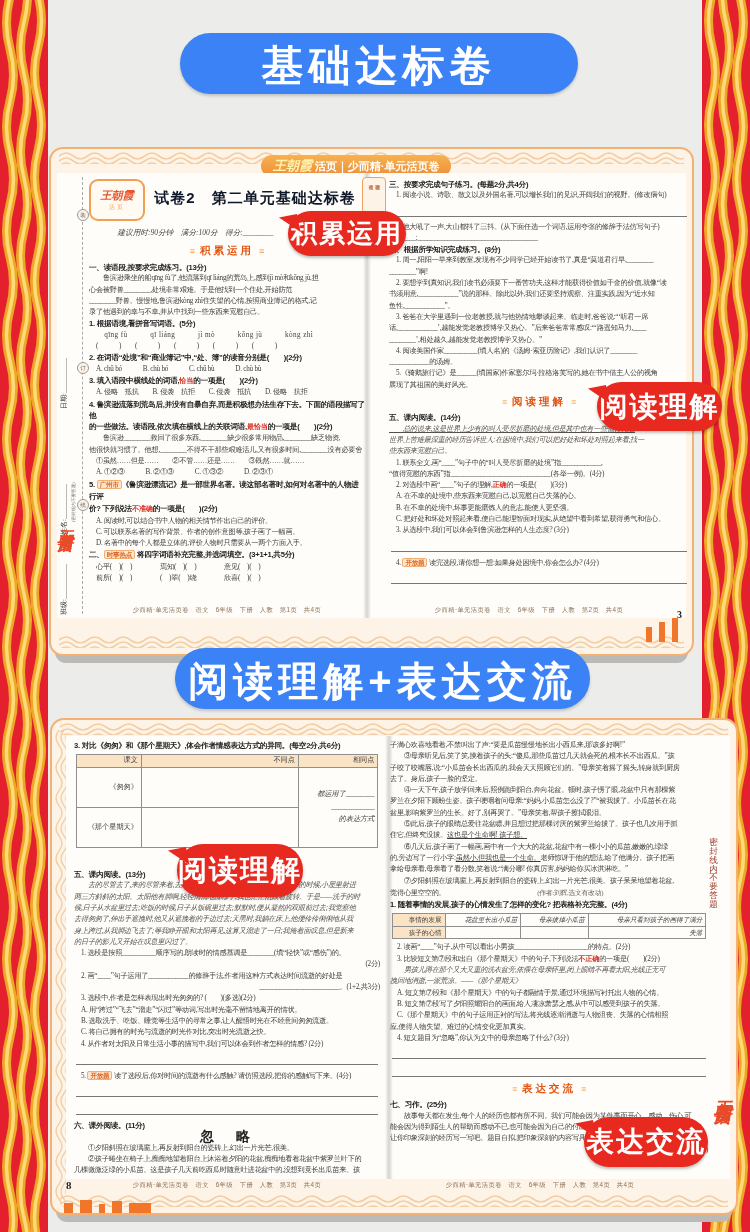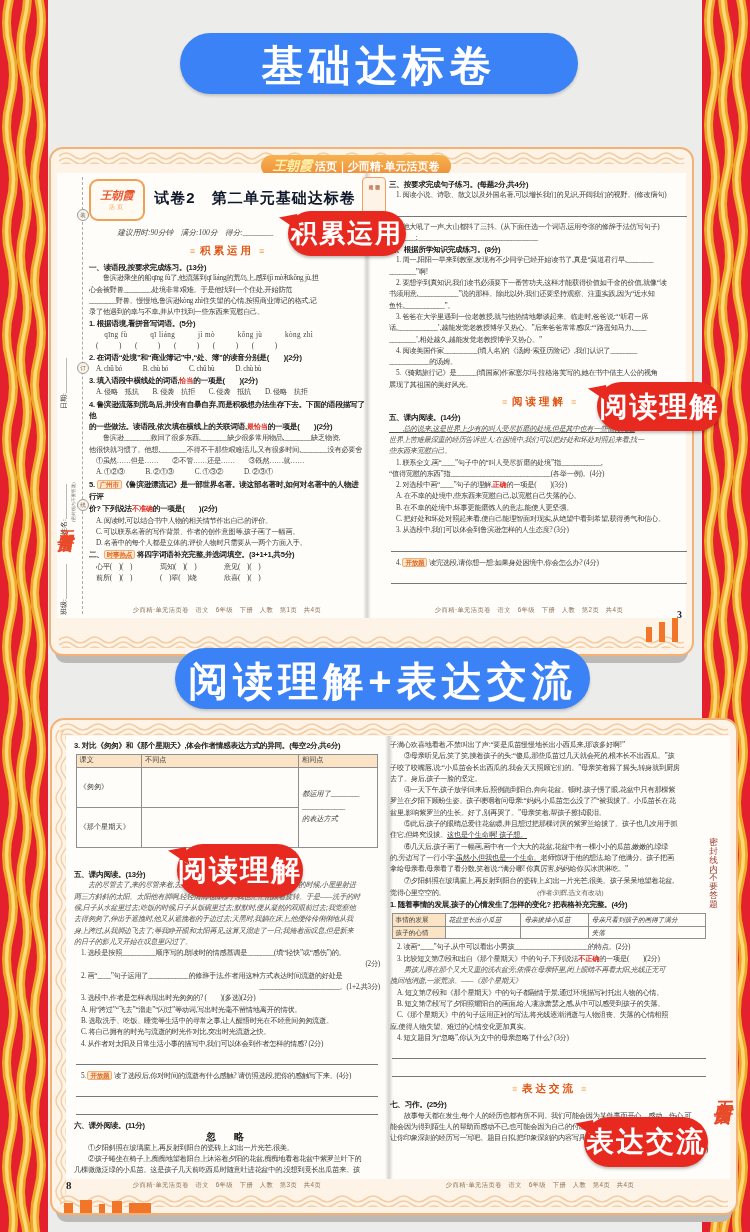--- a/index.html
+++ b/index.html
@@ -21,21 +21,21 @@
   .tab{position:absolute;height:22px;border-radius:11px;display:flex;align-items:center;
        background:linear-gradient(180deg,#f7b24e,#ee8d3a);color:#fff;font-size:11px;font-weight:bold;
        padding:0 12px;white-space:nowrap;}
   .tab .brand{color:#fff3b0;font-family:"Liberation Serif",serif;font-style:italic;font-size:13px;margin-right:3px;}
   .col{position:absolute;overflow:hidden;}
   .ln{white-space:pre-wrap;font:7.2px/11.3px "Liberation Serif",serif;letter-spacing:-0.25px;
       color:#3c3c3c;min-height:11.3px;}
   .ln.b,.ln .b{font-family:"Liberation Sans",sans-serif;font-weight:bold;font-size:7.6px;color:#1f1f1f;}
   .ln.i{font-style:italic;color:#56504a;}
   .ln.u{text-decoration:underline;} .ln .u{text-decoration:underline;}
-  .ln.ctr{text-align:center;letter-spacing:4px;font-size:10px;}
+  .ln.ctr{text-align:center;letter-spacing:4px;font-size:14px;}
   .ln.rt{text-align:right;}
   .ln.pin{letter-spacing:0.4px;color:#46413c;}
   .ln.rule{border-bottom:1px solid #777;height:12px;margin:2px 2px 5px;}
   .ln .br{color:#d93025;font-weight:bold;}
   .ln .sm{color:#6b635a;font-size:6.8px;}
   .ln .tg{color:#e06a22;background:#fbe7d2;border:0.5px solid #f0b073;border-radius:2px;
           padding:0 2px;font-size:6.6px;font-weight:bold;}
   .ln.sec{text-align:center;margin:4px 0 3px;min-height:13px;}
   .ln.sec .sx{color:#e05512;font:bold 10.5px "Liberation Sans",sans-serif;letter-spacing:3px;}
   .ln.sec .dx{color:#f09a3e;font-weight:bold;font-size:9px;margin:0 5px;}
@@ -70,21 +70,21 @@
          background:#fdf4e7;color:#666;font-size:5.5px;line-height:10px;text-align:center;}
   .vlogo{position:absolute;writing-mode:vertical-rl;color:#e84b2a;
          font:bold 15px "Liberation Serif",serif;font-style:italic;letter-spacing:2px;}
   .sealv{position:absolute;writing-mode:vertical-rl;color:#a03b2e;font:8.6px "Liberation Serif",serif;
          letter-spacing:9px;}
   .sidetab{position:absolute;width:22px;height:46px;border:1px solid #f0a060;border-radius:4px;
            background:#fdf3e6;display:flex;justify-content:center;gap:1px;padding-top:3px;}
   .sidetab span{writing-mode:vertical-rl;font-size:4.6px;color:#c07755;line-height:1.2;}
   table{border-collapse:collapse;width:99%;margin:3px auto;}
   td,th{border:0.6px solid #8f8f8f;font:7.2px/9.5px "Liberation Serif",serif;color:#3c3c3c;
-        padding:1px 3px;text-align:left;}
+        padding:1px 3px;text-align:right;}
   th{background:#fbe4c6;font-weight:normal;}
   .t1 td.blank{width:52%;} .t1 .rowh{height:40px;}
   .t1 .same div{margin:3px 0;font-style:italic;}
   .t2 th,.t2 td{font-size:6.6px;} .t2 .lbl{background:#fbe4c6;width:46px;}
   .tassel{position:absolute;display:flex;align-items:flex-end;gap:7px;}
   .tassel i{display:block;background:#f2762a;width:6px;}
 </style>
 </head>
 <body>
 

